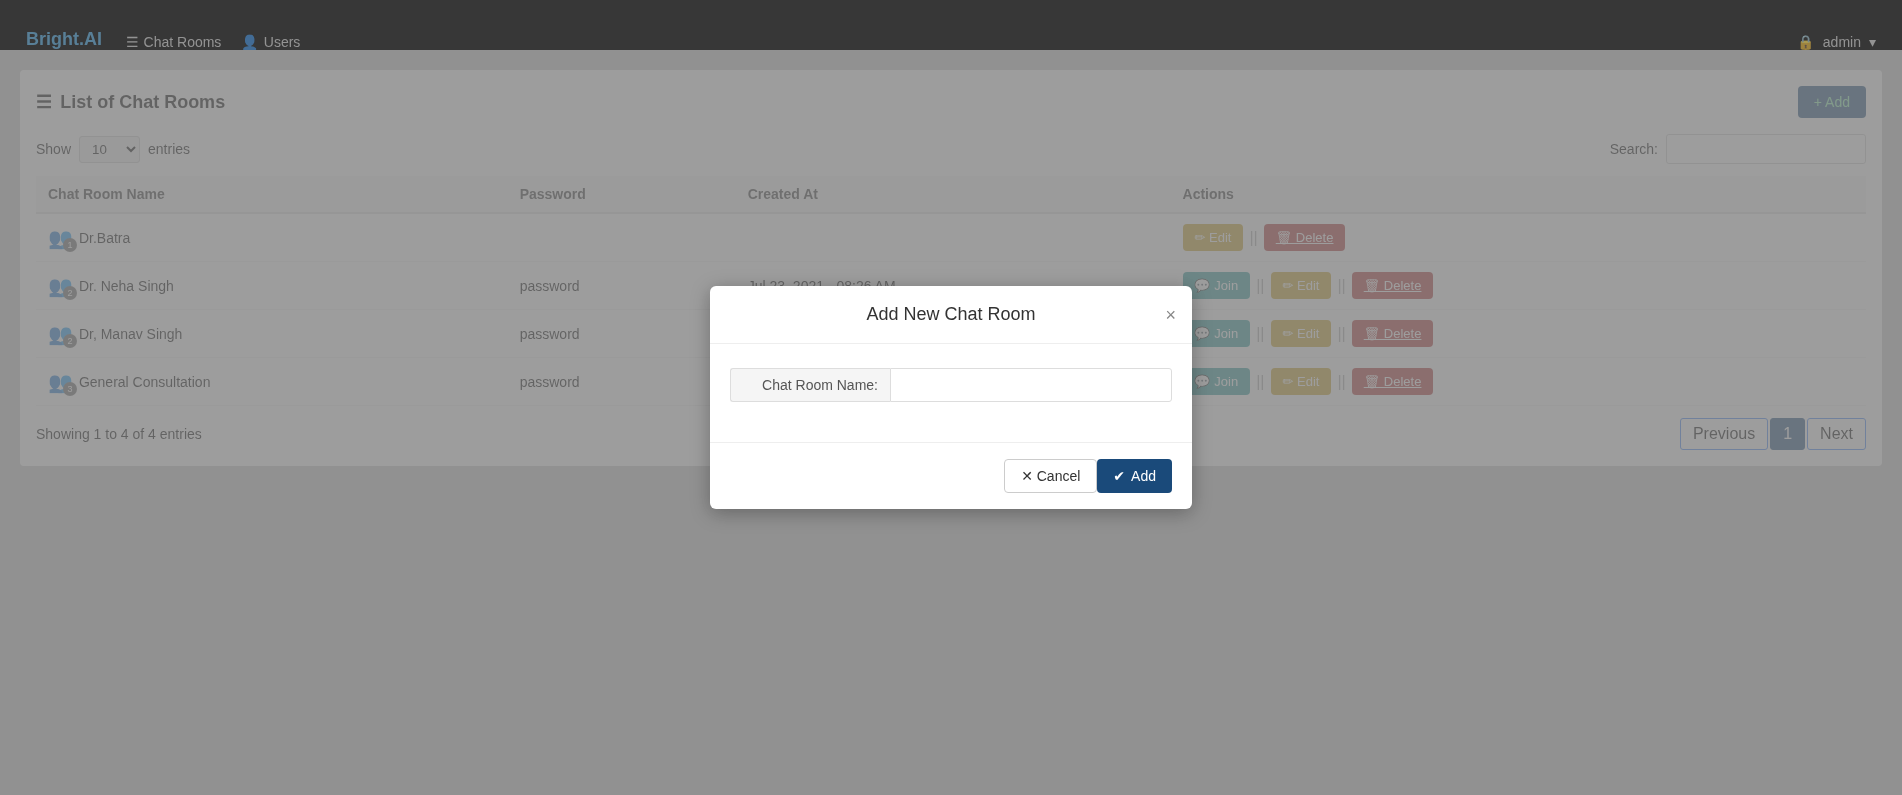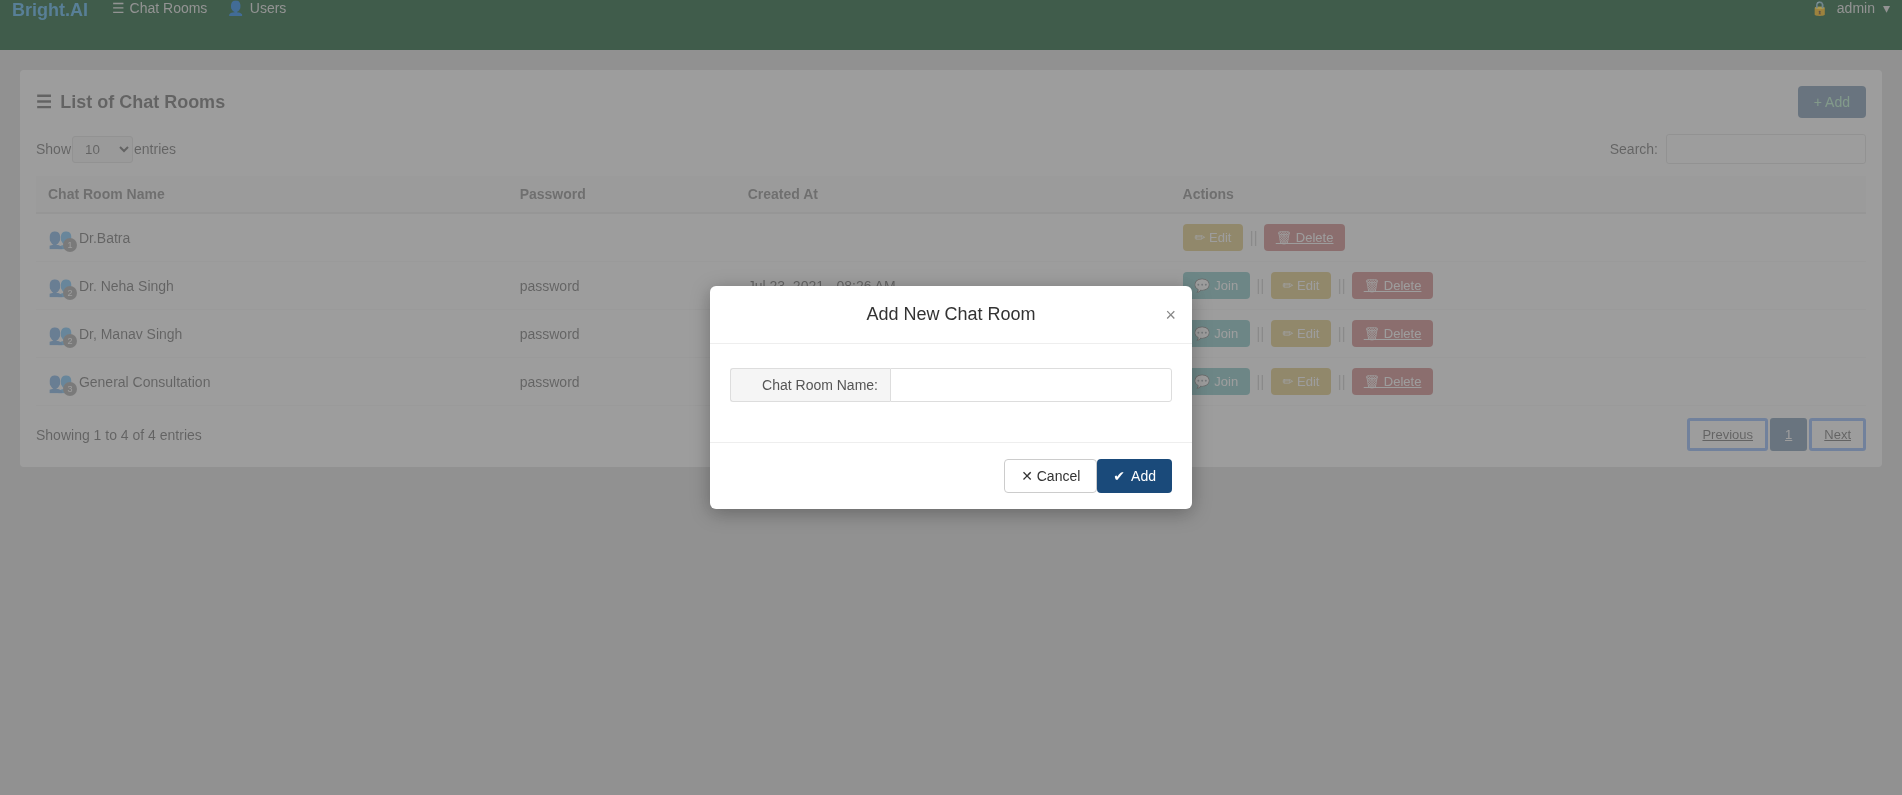--- a/index.html
+++ b/index.html
@@ -1,24 +1,24 @@
 <!DOCTYPE html>
 <html><head>
   <meta charset="utf-8">
   <style>
     * { box-sizing: border-box; margin: 0; padding: 0; }
     body { font-family: Arial, sans-serif; font-size: 14px; background: #c8c8c8; }
 
     
     .navbar {
-      background: #14532d;
-      color: #fff;
-      display: flex;
-      align-items: flex-start;
-      padding: 0 12px;
+      background: #000000;
+      color: #fff;
+      display: flex;
+      align-items: flex-end;
+      padding: 0 26px;
       height: 50px;
     }
     .navbar-brand {
       font-size: 18px;
       font-weight: bold;
       color: #fff;
       margin-right: 24px;
     }
     .navbar-brand span { color: #4a9fd4; }
     .navbar-nav {
@@ -81,21 +81,21 @@
     
     .table-controls {
       display: flex;
       align-items: center;
       justify-content: space-between;
       margin-bottom: 12px;
     }
     .show-entries {
       display: flex;
       align-items: center;
-      gap: 1px;
+      gap: 8px;
     }
     .show-entries select {
       padding: 4px 8px;
       border: 1px solid #ccc;
       border-radius: 3px;
     }
     .search-box {
       display: flex;
       align-items: center;
       gap: 8px;
@@ -198,26 +198,25 @@
       align-items: center;
       justify-content: space-between;
       margin-top: 1px;
     }
     .pagination {
       display: flex;
       gap: 2px;
     }
     .page-btn {
       padding: 6px 12px;
-      border: 3px solid #3b82f6;
+      border: 1px solid #3b82f6;
       background: #fff;
       cursor: pointer;
       border-radius: 3px;
-      font-size: 13px;
-      text-decoration: underline;
+      font-size: 16px;
     }
     .page-btn.active {
       background: #1a4a7a;
       color: #fff;
       border-color: #1a4a7a;
     }
 
     
     .overlay {
       position: fixed;

